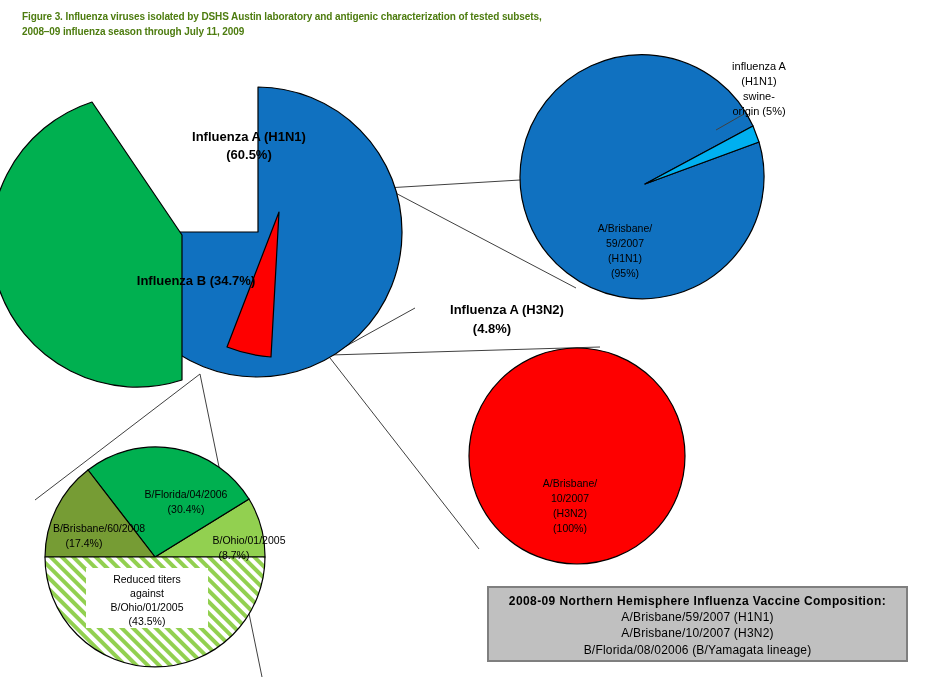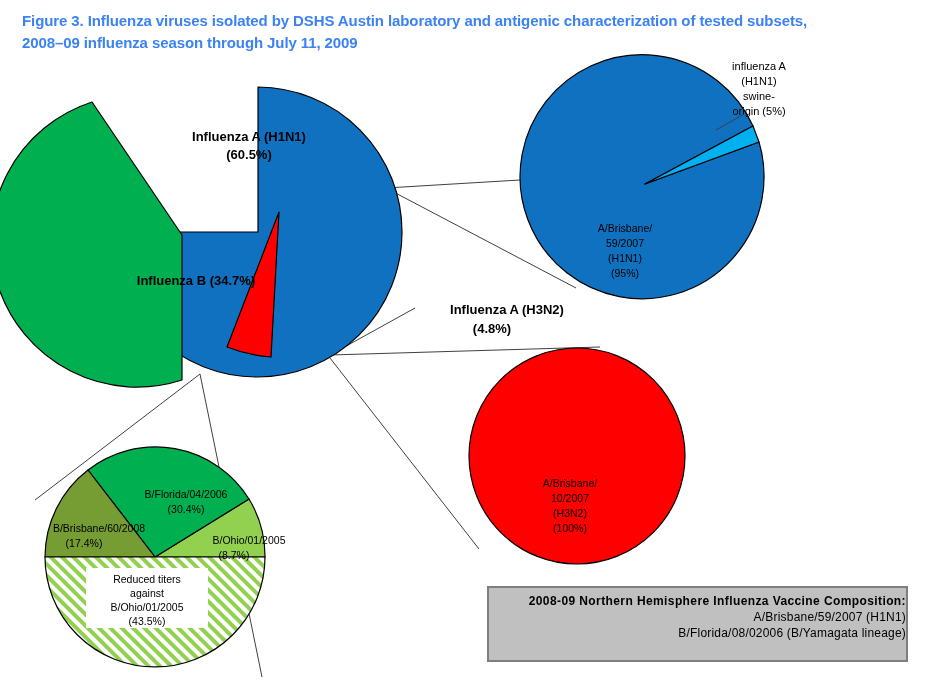--- a/index.html
+++ b/index.html
@@ -19,25 +19,25 @@
     position: relative;
     width: 937px;
     height: 680px;
     background: #ffffff;
   }
   #figure-title {
     position: absolute;
     left: 22px;
     top: 10px;
     width: 880px;
-    font-size: 15px;
+    font-size: 10px;
     font-weight: bold;
     line-height: 1.45;
     letter-spacing: -0.1px;
-    color: #3b82f6;
+    color: #4d7c0f;
   }
   #chart-canvas {
     position: absolute;
     left: 0;
     top: 0;
     width: 937px;
     height: 680px;
   }
   .pie-label {
     font-family: "Liberation Sans", sans-serif;
@@ -65,21 +65,21 @@
   }
   #vaccine-box {
     position: absolute;
     left: 487px;
     top: 586px;
     width: 421px;
     height: 76px;
     background: #c0c0c0;
     border: 2px solid #7f7f7f;
     box-sizing: border-box;
-    text-align: right;
+    text-align: center;
     padding-top: 5px;
   }
   #vaccine-box .vb-title {
     font-size: 12px;
     font-weight: bold;
     letter-spacing: 0.4px;
     line-height: 1.35;
   }
   #vaccine-box .vb-line {
     font-size: 12px;
@@ -183,16 +183,17 @@
       <text class="pie-label lbl-10" x="147" y="583" text-anchor="middle">Reduced titers</text>
       <text class="pie-label lbl-10" x="147" y="597" text-anchor="middle">against</text>
       <text class="pie-label lbl-10" x="147" y="611" text-anchor="middle">B/Ohio/01/2005</text>
       <text class="pie-label lbl-10" x="147" y="625" text-anchor="middle">(43.5%)</text>
     </g>
   </svg>
 
   <div id="vaccine-box">
     <div class="vb-title">2008-09  Northern  Hemisphere  Influenza Vaccine  Composition:</div>
     <div class="vb-line">A/Brisbane/59/2007  (H1N1)</div>
+    <div class="vb-line">A/Brisbane/10/2007  (H3N2)</div>
     <div class="vb-line">B/Florida/08/02006 (B/Yamagata lineage)</div>
   </div>
 
 </div>
 
 </body></html>

